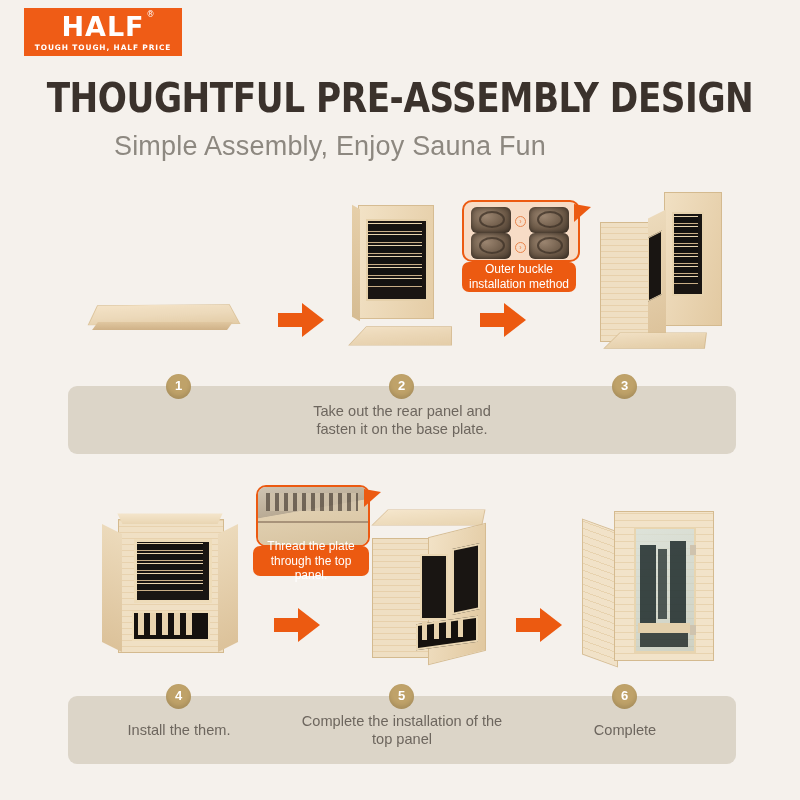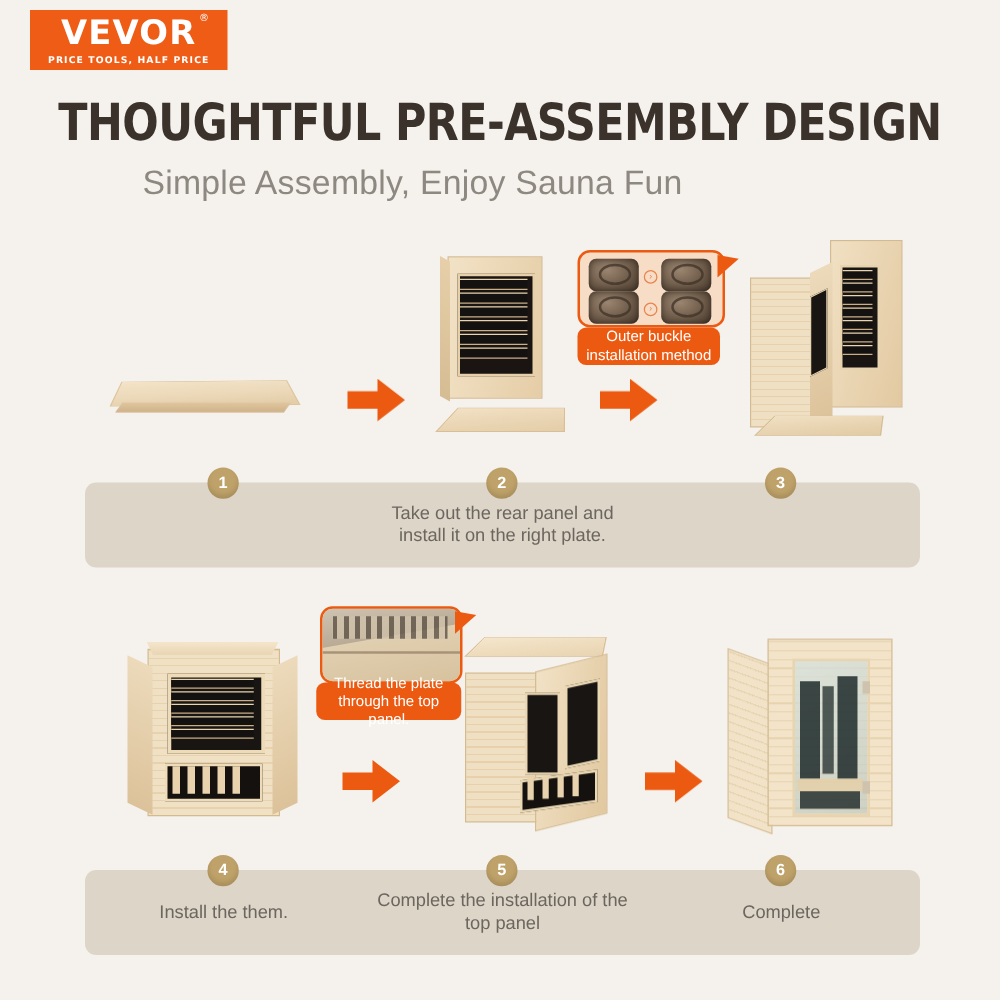--- a/index.html
+++ b/index.html
@@ -109,24 +109,24 @@
   .glass{
     position:absolute;background:linear-gradient(150deg,rgba(214,226,222,.75),rgba(178,196,192,.55));
     border:2px solid #e8d5b0;
   }
 </style>
 </head>
 <body>
 
 <div class="logo">
   <div class="logo-word">
-    <span>VEVOR</span>
+    <span>HALF</span>
     <span class="logo-reg">®</span>
   </div>
-  <div class="logo-tag">PRICE TOOLS, HALF PRICE</div>
+  <div class="logo-tag">TOUGH TOUGH, HALF PRICE</div>
 </div>
 
 <div class="title">THOUGHTFUL PRE-ASSEMBLY DESIGN</div>
 <div class="subtitle">Simple Assembly, Enjoy Sauna Fun</div>
 
 <div class="piece" style="left:85px;top:285px;width:160px;height:70px;">
   <div style="position:absolute;left:8px;top:8px;width:140px;height:40px;
       background:linear-gradient(175deg,#f4e3c7 0%,#ecd9ba 55%,#e3cca6 100%);
       transform:perspective(260px) rotateX(62deg) rotateZ(-1deg);
       border:1px solid #dcc49c;"></div>
@@ -194,21 +194,21 @@
       background:linear-gradient(170deg,#f1e0c4,#e2cba4);
       transform:perspective(180px) rotateX(60deg) skewX(-16deg);border:1px solid #d6bd94;"></div>
 </div>
 
 <div class="capbar" style="top:386px;">
   <div class="capcell" style="left:0;">
     <div class="badge" style="left:98px;">1</div>
   </div>
   <div class="capcell" style="left:223px;">
     <div class="badge" style="left:98px;">2</div>
-    <span>Take out the rear panel and install it on the right plate.</span>
+    <span>Take out the rear panel and fasten it on the base plate.</span>
   </div>
   <div class="capcell" style="left:446px;">
     <div class="badge" style="left:98px;">3</div>
   </div>
 </div>
 
 <div class="piece" style="left:100px;top:505px;width:145px;height:160px;">
   <div class="sauna-body" style="left:18px;top:14px;width:104px;height:132px;
       background:repeating-linear-gradient(0deg,#f0e0c4 0 5px,#e8d2ae 5px 6px);"></div>
   <div style="position:absolute;left:2px;top:24px;width:20px;height:118px;

